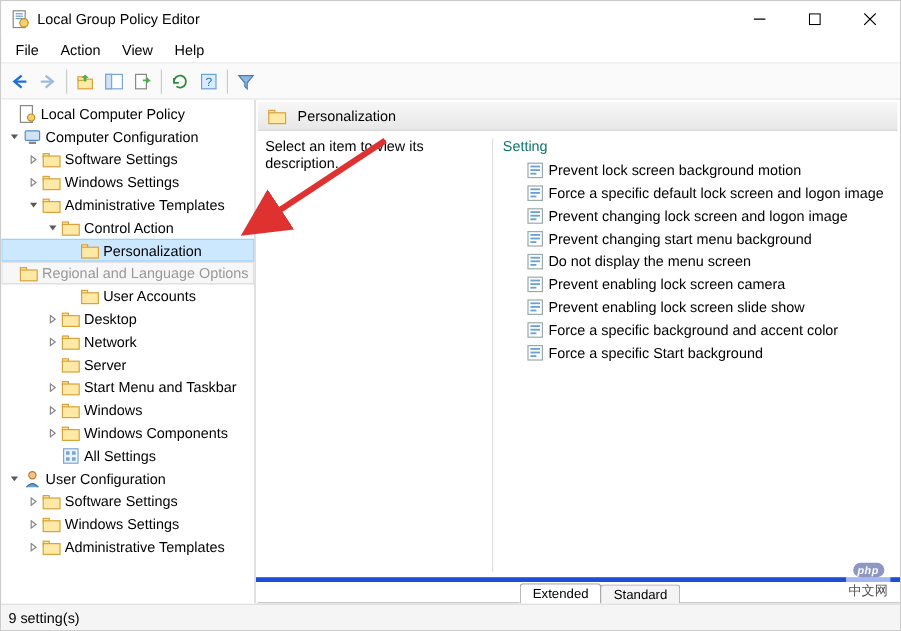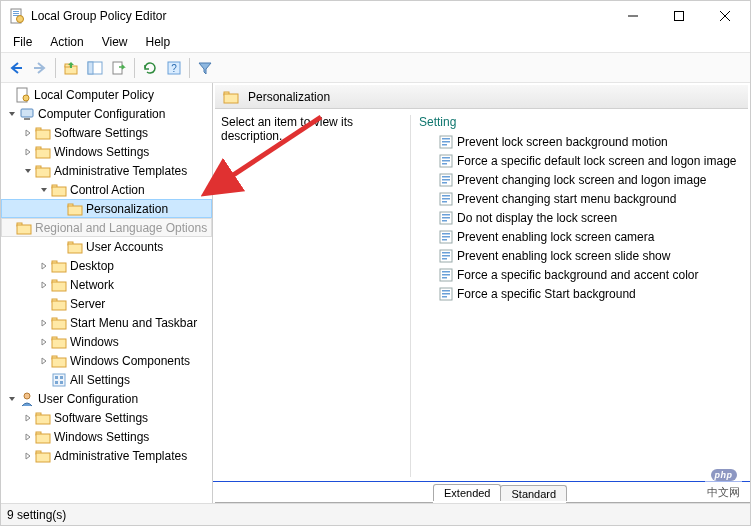--- a/index.html
+++ b/index.html
@@ -39,21 +39,21 @@
   .content-panel { flex: 1; display: flex; flex-direction: column; overflow: hidden; }
   .header-bar { height: 24px; background: linear-gradient(#f7f7f7, #e8e8e8); border-bottom: 1px solid #d0d0d0; display: flex; align-items: center; padding: 0 8px; gap: 6px; margin: 2px; }
   .content-body { flex: 1; display: flex; padding: 4px 8px; overflow: hidden; }
   .desc-col { width: 190px; padding-right: 8px; border-right: 1px solid #e0e0e0; }
   .desc-text { color: #000; }
   .list-col { flex: 1; padding-left: 8px; overflow: auto; }
   .list-header { color: #0f766e; padding-bottom: 6px; }
   .setting-row { display: flex; align-items: flex-start; height: 19px; gap: 4px; margin-left: 20px; }
   .setting-icon { width: 14px; height: 14px; flex-shrink: 0; }
   
-  .tabs-row { height: 22px; display: flex; align-items: center; padding-left: 220px; border-top: 1px solid #1d4ed8; }
+  .tabs-row { height: 22px; display: flex; align-items: flex-end; padding-left: 220px; border-top: 4px solid #1d4ed8; }
   .tab { padding: 2px 10px 1px; border: 1px solid #aaa; border-bottom: none; border-radius: 3px 3px 0 0; background: #f4f4f4; font-size: 11px; margin-right: -1px; }
   .tab.active { background: #fff; padding-bottom: 2px; position: relative; z-index: 2; }
   .tab-line-post { flex: 1; border-top: 1px solid #aaa; align-self: flex-end; }
   
   .statusbar { height: 22px; border-top: 1px solid #ddd; display: flex; align-items: center; padding: 0 6px; background: #f5f5f5; }
   
   .folder-icon rect.body { fill: #ffe9a6; stroke: #d9a23b; }
   .folder-icon rect.tab  { fill: #ffe9a6; stroke: #d9a23b; }
   
   .arrow-annotation { position: absolute; pointer-events: none; z-index: 100; }
@@ -494,21 +494,21 @@
               </svg>
               <span>Prevent changing start menu background</span>
             </div>
             <div class="setting-row">
               <svg class="setting-icon" viewBox="0 0 14 14">
                 <rect x="1" y="1" width="12" height="12" fill="#fff" stroke="#9aa"></rect>
                 <rect x="3" y="3" width="8" height="1.5" fill="#6aa0d8"></rect>
                 <rect x="3" y="6" width="8" height="1.5" fill="#6aa0d8"></rect>
                 <rect x="3" y="9" width="5" height="1.5" fill="#6aa0d8"></rect>
               </svg>
-              <span>Do not display the lock screen</span>
+              <span>Do not display the menu screen</span>
             </div>
             <div class="setting-row">
               <svg class="setting-icon" viewBox="0 0 14 14">
                 <rect x="1" y="1" width="12" height="12" fill="#fff" stroke="#9aa"></rect>
                 <rect x="3" y="3" width="8" height="1.5" fill="#6aa0d8"></rect>
                 <rect x="3" y="6" width="8" height="1.5" fill="#6aa0d8"></rect>
                 <rect x="3" y="9" width="5" height="1.5" fill="#6aa0d8"></rect>
               </svg>
               <span>Prevent enabling lock screen camera</span>
             </div>

